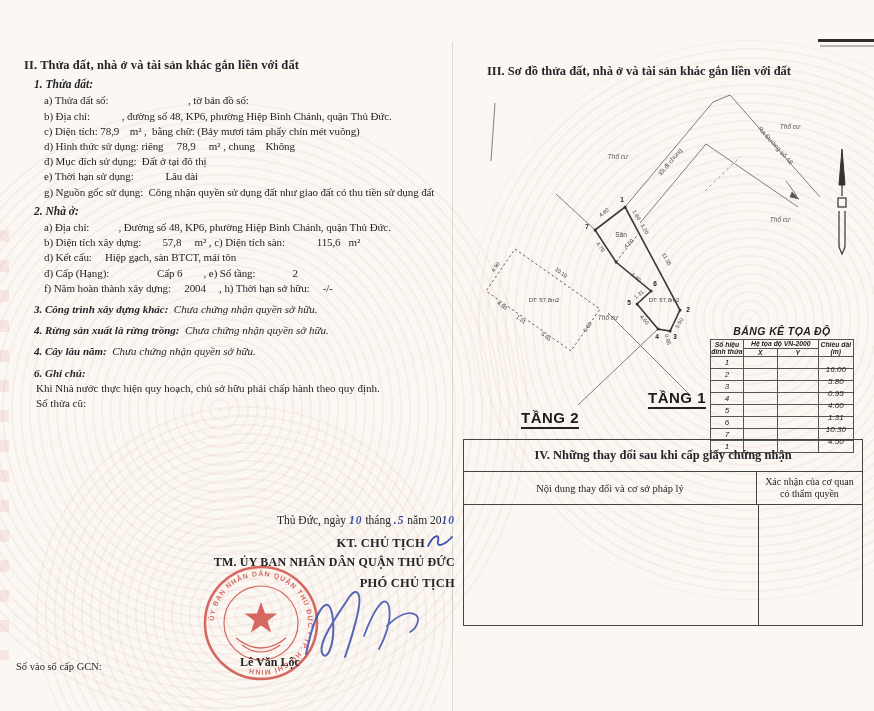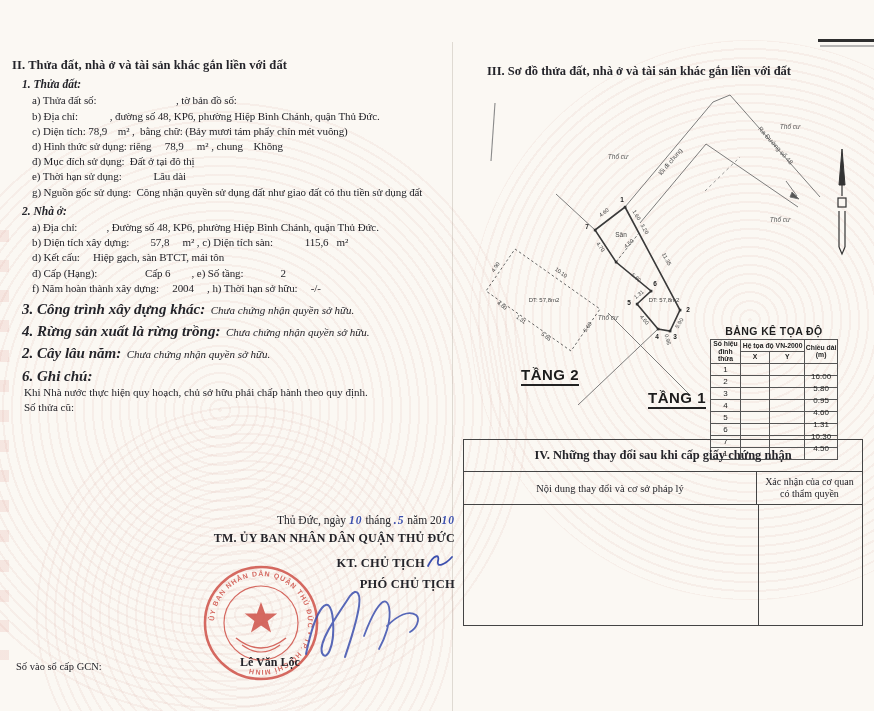--- a/index.html
+++ b/index.html
@@ -9,45 +9,45 @@
   
   .wm{position:absolute;border-radius:50%;pointer-events:none;
       background:repeating-radial-gradient(circle at center, rgba(208,148,138,0.10) 0 2px, rgba(0,0,0,0) 2px 9px);}
   .edge-strip{position:absolute;left:0;top:230px;width:9px;height:430px;opacity:.5;pointer-events:none;
       background:repeating-linear-gradient(180deg, rgba(214,120,110,.28) 0 12px, rgba(0,0,0,0) 12px 30px);}
   .fold{position:absolute;left:452px;top:42px;width:1px;height:669px;background:rgba(150,140,125,.28);}
   .scan-mark1{position:absolute;left:818px;top:39px;width:56px;height:3px;background:#2e2e2e;}
   .scan-mark2{position:absolute;left:820px;top:45px;width:54px;height:2px;background:#9a9a9a;opacity:.7;}
 
   
-  #left-col{position:absolute;left:12px;top:58px;width:450px;font-size:11px;line-height:15.2px;}
+  #left-col{position:absolute;left:24px;top:58px;width:450px;font-size:11px;line-height:15.2px;}
   .h2title{font-size:12.5px;font-weight:bold;letter-spacing:.1px;}
   .subhead{font-weight:bold;font-style:italic;font-size:11.5px;margin:4px 0 1px 10px;}
   .line{margin-left:20px;white-space:pre;letter-spacing:-.1px;}
   .item{margin:6px 0 0 10px;white-space:pre;}
-  .item .lbl{font-weight:bold;font-style:italic;font-size:15px;}
+  .item .lbl{font-weight:bold;font-style:italic;font-size:11px;}
   .item .val{font-style:italic;}
   .note{margin-left:12px;white-space:pre;}
 
   #sign-block{position:absolute;left:165px;top:514px;width:290px;text-align:right;}
   .dateline{font-size:11.5px;margin-bottom:5px;}
   .ink{color:#3b4fae;font-style:italic;font-weight:bold;letter-spacing:1px;}
   .signline{font-weight:bold;font-size:12px;margin-top:4px;letter-spacing:.2px;}
   .signline.small{font-size:12.5px;margin-top:6px;}
   #sign-name{position:absolute;left:240px;top:655px;width:130px;text-align:left;font-weight:bold;font-size:12px;}
   #gcn{position:absolute;left:16px;top:661px;font-size:10.5px;}
 
   
   #map-title{position:absolute;left:487px;top:64px;width:380px;font-size:12.5px;font-weight:bold;}
   #map-svg{position:absolute;left:468px;top:85px;}
   .tang{position:absolute;font-family:"Liberation Sans",sans-serif;font-weight:bold;font-size:15px;
         border-bottom:2px solid #222;padding-bottom:1px;letter-spacing:.5px;color:#1c1c1c;}
 
   
-  #coord-wrap{position:absolute;left:710px;top:325px;width:128px;}
+  #coord-wrap{position:absolute;left:710px;top:325px;width:144px;font-style:italic;}
   #coord-title{text-align:center;font-family:"Liberation Sans",sans-serif;font-weight:bold;font-size:10.5px;letter-spacing:.4px;margin-bottom:2px;color:#1e1e1e;}
   table.coord{border-collapse:collapse;width:100%;font-family:"Liberation Sans",sans-serif;color:#222;}
   table.coord th,table.coord td{border:1px solid #555;padding:0;}
   table.coord th{font-size:6.8px;font-weight:bold;white-space:pre-line;line-height:7.5px;}
   table.coord td{font-size:8px;height:11px;text-align:center;}
   table.coord td.len span{display:inline-block;transform:translateY(-5px);}
   
   #changes{position:absolute;left:463px;top:439px;width:398px;border:1.4px solid #444;}
   #changes .t-title{border-bottom:1.2px solid #444;text-align:center;font-weight:bold;font-size:12.5px;padding:8px 2px;}
   #changes .t-heads{display:flex;border-bottom:1.2px solid #444;}
@@ -79,32 +79,32 @@
   <div class="line">e) Thời hạn sử dụng:            Lâu dài</div>
   <div class="line">g) Nguồn gốc sử dụng:  Công nhận quyền sử dụng đất như giao đất có thu tiền sử dụng đất</div>
   <div class="subhead">2. Nhà ở:</div>
   <div class="line">a) Địa chỉ:           , Đường số 48, KP6, phường Hiệp Bình Chánh, quận Thủ Đức.</div>
   <div class="line">b) Diện tích xây dựng:        57,8     m² , c) Diện tích sàn:            115,6   m²</div>
   <div class="line">d) Kết cấu:     Hiệp gạch, sàn BTCT, mái tôn</div>
   <div class="line">đ) Cấp (Hạng):                  Cấp 6        , e) Số tầng:              2</div>
   <div class="line">f) Năm hoàn thành xây dựng:     2004     , h) Thời hạn sở hữu:     -/-</div>
   <div class="item"><span class="lbl">3. Công trình xây dựng khác:</span><span class="val">  Chưa chứng nhận quyền sở hữu.</span></div>
   <div class="item"><span class="lbl">4. Rừng sản xuất là rừng trồng:</span><span class="val">  Chưa chứng nhận quyền sở hữu.</span></div>
-  <div class="item"><span class="lbl">2. Cây lâu năm:</span><span class="val">  Chưa chứng nhận quyền sở hữu.</span></div>
+  <div class="item"><span class="lbl">4. Cây lâu năm:</span><span class="val">  Chưa chứng nhận quyền sở hữu.</span></div>
   <div class="item"><span class="lbl">6. Ghi chú:</span></div>
   <div class="note">Khi Nhà nước thực hiện quy hoạch, chủ sở hữu phải chấp hành theo quy định.</div>
   <div class="note">Số thửa cũ:</div>
 </div>
 
 <div id="sign-block">
   <div class="dateline"><span>Thủ Đức, ngày </span><span class="ink">10</span><span> tháng </span><span class="ink">.5</span><span> năm 20</span><span class="ink">10</span></div>
-  <div class="signline">TM. ỦY BAN NHÂN DÂN QUẬN THỦ ĐỨC</div>
   <div class="signline small"><span>KT. CHỦ TỊCH</span><svg width="30" height="18" style="vertical-align:-3px">
         <path d="M3,14 C9,2 15,2 13,9 C11,16 20,13 27,5" stroke="#3b4fae" stroke-width="1.8" fill="none" stroke-linecap="round"></path>
       </svg></div>
+  <div class="signline">TM. ỦY BAN NHÂN DÂN QUẬN THỦ ĐỨC</div>
   <div class="signline small">PHÓ CHỦ TỊCH</div>
 </div>
 
 <svg id="seal" class="abs" style="left:196px;top:558px;opacity:.85" width="130" height="130" viewBox="0 0 130 130">
   <defs>
       <path id="sealArc" d="M 18 65 A 47 47 0 1 1 112 65 A 47 47 0 1 1 18 65"></path>
     </defs>
   <circle cx="65" cy="65" r="56" fill="none" stroke="#cf5148" stroke-width="2.6"></circle>
   <circle cx="65" cy="65" r="37" fill="none" stroke="#cf5148" stroke-width="1.2"></circle>
   <polygon fill="#cf5148" points="65,44 69.1,55.4 81.2,55.6 71.6,62.9 75.1,74.5 65,67.6 54.9,74.5 58.4,62.9 48.8,55.6 60.9,55.4"></polygon>
@@ -209,21 +209,21 @@
     <text x="213" y="239" transform="rotate(-60 213 239)">5.90</text>
     <text x="29" y="183" transform="rotate(-55 29 183)">4.90</text>
     <text x="92" y="189" transform="rotate(36 92 189)">10.10</text>
     <text x="33" y="222" transform="rotate(36 33 222)">4.60</text>
     <text x="52" y="236" transform="rotate(36 52 236)">1.31</text>
     <text x="77" y="253" transform="rotate(36 77 253)">5.65</text>
     <text x="121" y="243" transform="rotate(-55 121 243)">5.60</text>
   </g>
 </svg>
 
-<div class="tang" style="left:521px;top:366px;">TẦNG 2</div>
+<div class="tang" style="left:521px;top:409px;">TẦNG 2</div>
 <div class="tang" style="left:648px;top:389px;">TẦNG 1</div>
 
 <div id="coord-wrap">
   <div id="coord-title">BẢNG KÊ TỌA ĐỘ</div>
   <table class="coord">
     <tbody>
         <tr>
       <th rowspan="2" style="width:34px">Số hiệu
 đỉnh thửa</th>
       <th colspan="2">Hệ tọa độ VN-2000</th>

